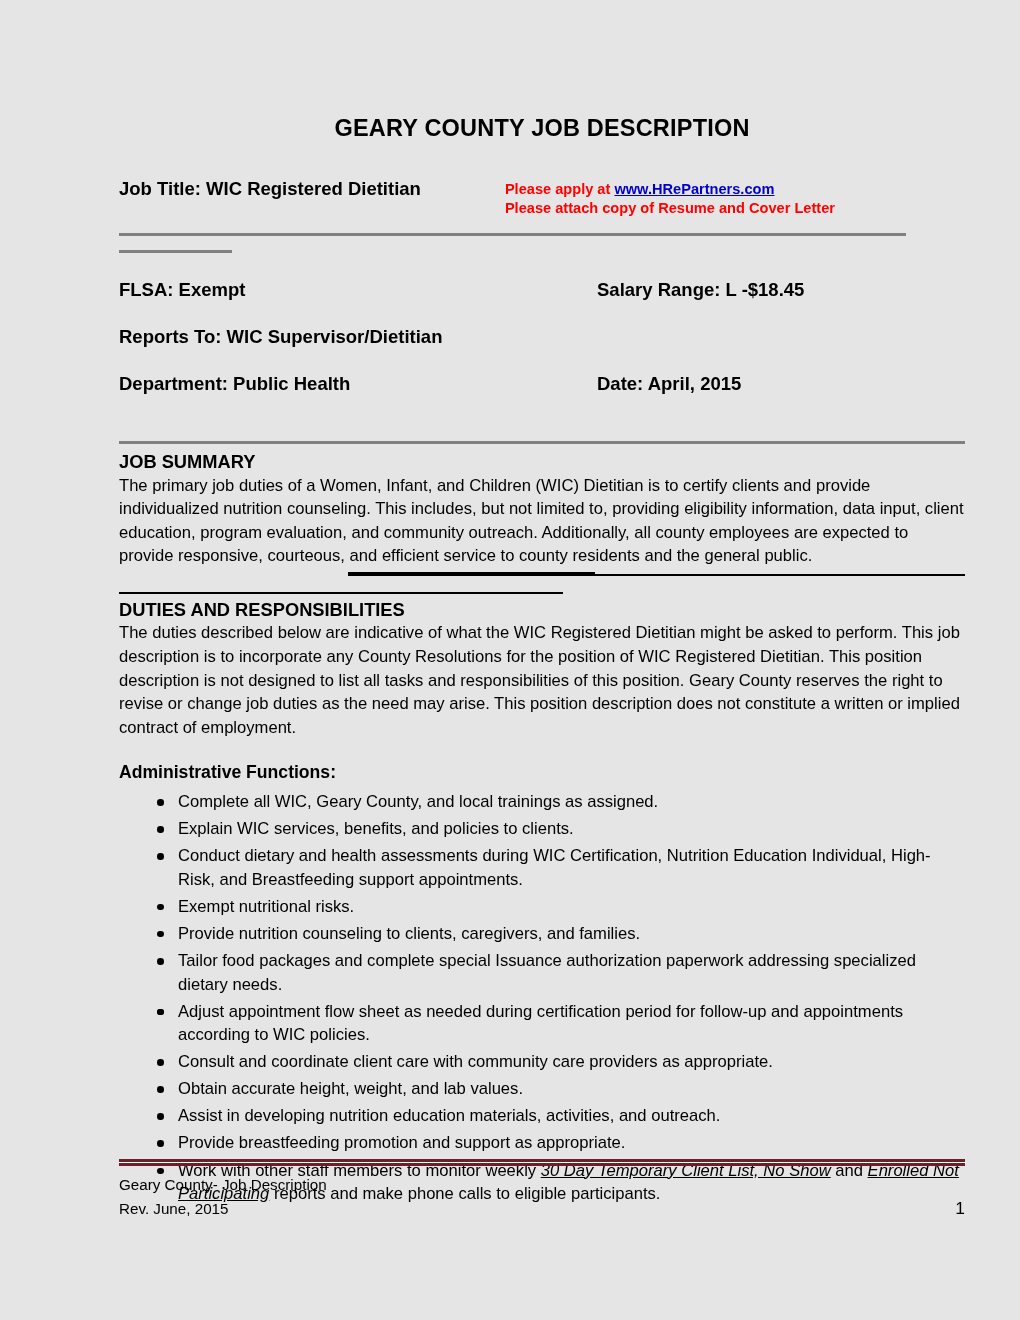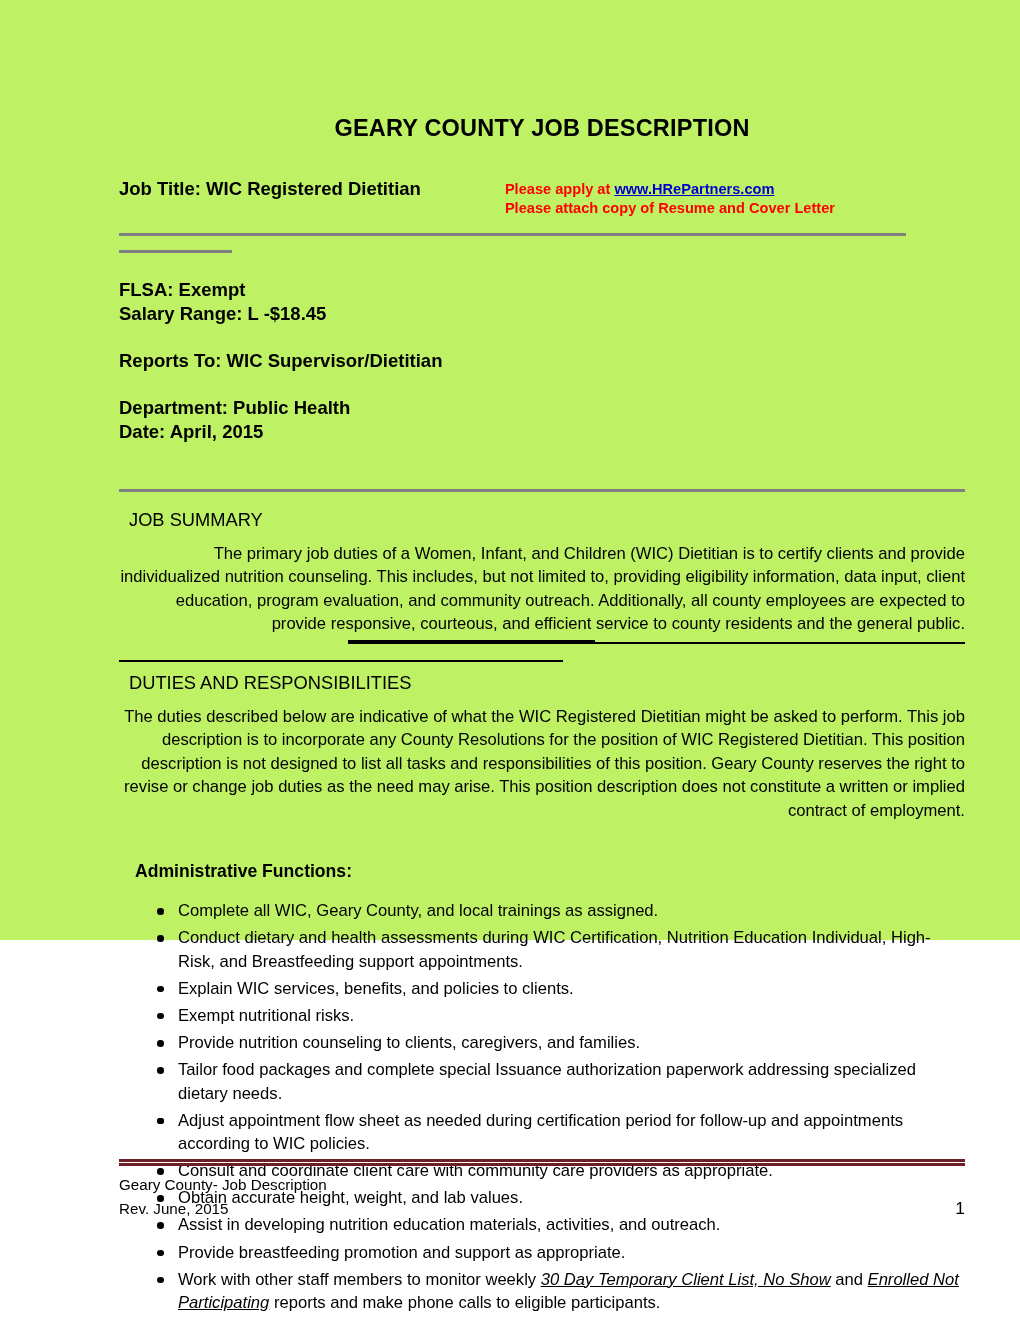--- a/index.html
+++ b/index.html
@@ -13,22 +13,22 @@
     position: relative;
     font-family: "Liberation Sans", sans-serif;
     color: #000000;
     overflow: hidden;
   }
 
   .page {
     position: absolute;
     left: 0; top: 0;
     width: 1020px;
-    height: 940px;
-    background: #bef264;
+    height: 1320px;
+    background: #e5e5e5;
   }
 
   .content {
     position: absolute;
     left: 119px;
     top: 0;
     width: 846px;
   }
 
   
@@ -90,49 +90,48 @@
   
   .info-block {
     margin-top: 25px;
     font-size: 18.5px;
     font-weight: bold;
     line-height: 1.3;
   }
   .info-row {
     display: flex;
     margin-bottom: 23px;
-    flex-direction: column;
   }
   .info-row:last-child { margin-bottom: 7px; }
   .info-left {
     width: 478px;
     white-space: nowrap;
   }
   .info-right {
     white-space: nowrap;
   }
 
   
   .section-head {
     font-size: 18.3px;
-    font-weight: normal;
+    font-weight: bold;
     line-height: 1.25;
-    margin: 10px;
+    margin: 0;
   }
   .body-text {
     font-size: 16.6px;
     line-height: 1.42;
     margin: 0;
-    text-align: right;
+    text-align: left;
   }
   .sub-head {
     font-size: 17.6px;
     font-weight: bold;
     line-height: 1.3;
-    margin: 16px;
+    margin: 0;
   }
 
   
   .summary-tail {
     position: relative;
     height: 14px;
   }
   .tail-thin {
     position: absolute;
     left: 229px;
@@ -271,22 +270,22 @@
     <div class="duties-rule"></div>
 
     <div class="section-head">DUTIES AND RESPONSIBILITIES</div>
     <p class="body-text">The duties described below are indicative of what the WIC Registered Dietitian might be asked to perform. This job description is to incorporate any County Resolutions for the position of WIC Registered Dietitian. This position description is not designed to list all tasks and responsibilities of this position. Geary County reserves the right to revise or change job duties as the need may arise. This position description does not constitute a written or implied contract of employment.</p>
 
     <div style="height:22px"></div>
     <div class="sub-head">Administrative Functions:</div>
 
     <ul class="duty-list">
       <li><span class="bullet-dot"></span><span>Complete all WIC, Geary County, and local trainings as assigned.</span></li>
+      <li><span class="bullet-dot"></span><span>Explain WIC services, benefits, and policies to clients.</span></li>
       <li><span class="bullet-dot"></span><span>Conduct dietary and health assessments during WIC Certification, Nutrition Education Individual, High-Risk, and Breastfeeding support appointments.</span></li>
-      <li><span class="bullet-dot"></span><span>Explain WIC services, benefits, and policies to clients.</span></li>
       <li><span class="bullet-dot"></span><span>Exempt nutritional risks.</span></li>
       <li><span class="bullet-dot"></span><span>Provide nutrition counseling to clients, caregivers, and families.</span></li>
       <li><span class="bullet-dot"></span><span>Tailor food packages and complete special Issuance authorization paperwork addressing specialized dietary needs.</span></li>
       <li><span class="bullet-dot"></span></li>
       <li><span class="bullet-dot"></span><span>Adjust appointment flow sheet as needed during certification period for follow-up and appointments according to WIC policies.</span></li>
       <li><span class="bullet-dot"></span><span>Consult and coordinate client care with community care providers as appropriate.</span></li>
       <li><span class="bullet-dot"></span><span>Obtain accurate height, weight, and lab values.</span></li>
       <li><span class="bullet-dot"></span><span>Assist in developing nutrition education materials, activities, and outreach.</span></li>
       <li><span class="bullet-dot"></span><span>Provide breastfeeding promotion and support as appropriate.</span></li>
       <li><span class="bullet-dot"></span><span>Work with other staff members to monitor weekly </span><span class="rep">30 Day Temporary Client List, No Show</span><span> and </span><span class="rep">Enrolled Not Participating</span><span> reports and make phone calls to eligible participants.</span></li>

